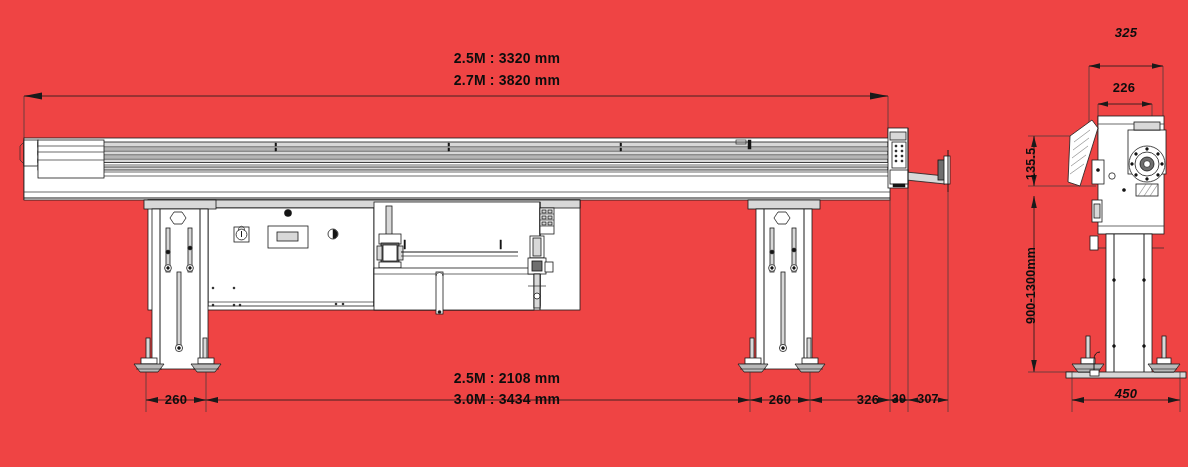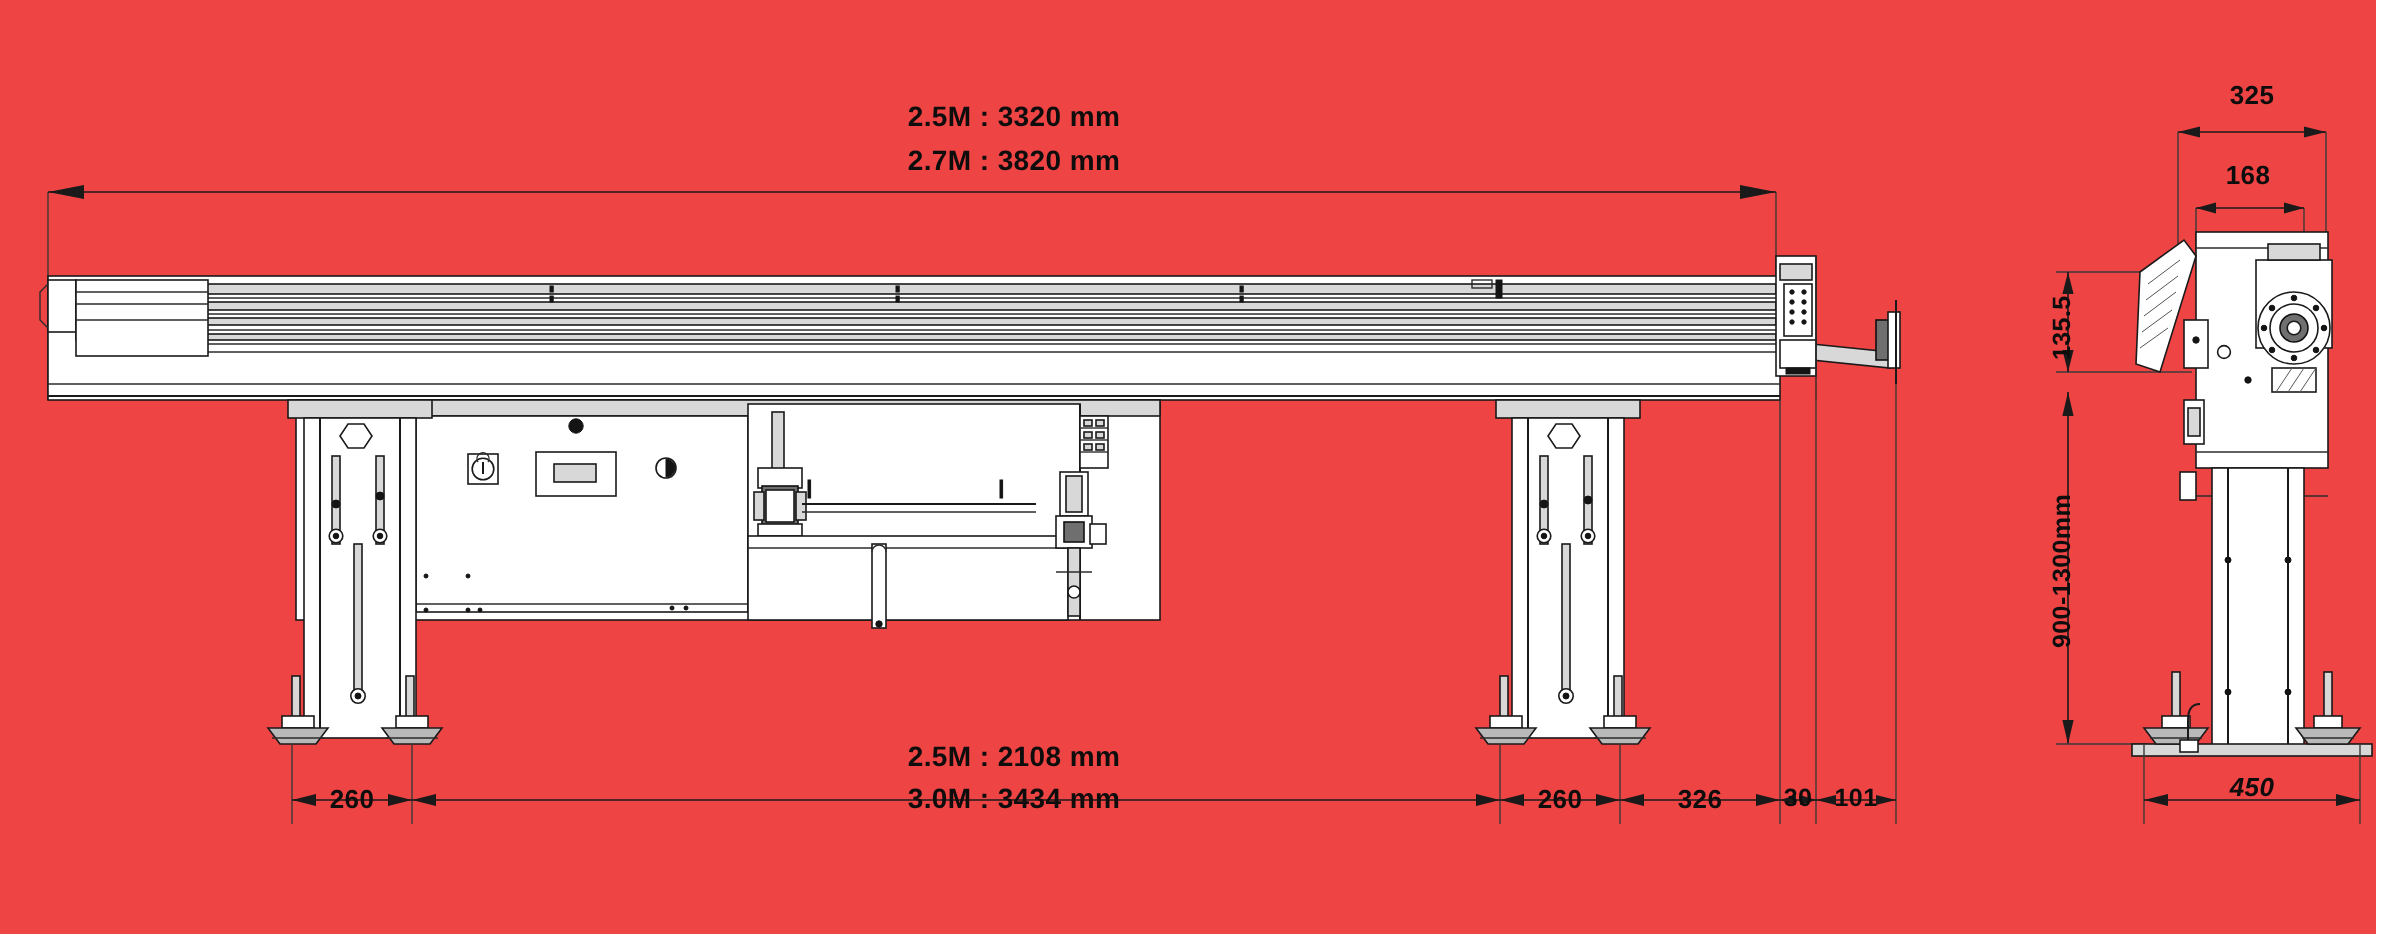--- a/index.html
+++ b/index.html
@@ -450,29 +450,29 @@
   <div class="dimtext t-lg center" style="left:507px; top:72px;">2.7M : 3820 mm</div>
 
   <div class="dimtext t-lg center" style="left:507px; top:370px;">2.5M : 2108 mm</div>
 
   <div class="dimtext t-lg center" style="left:507px; top:391px;">3.0M : 3434 mm</div>
 
   <div class="dimtext t-md center" style="left:176px; top:392px;">260</div>
 
   <div class="dimtext t-md center" style="left:780px; top:392px;">260</div>
 
-  <div class="dimtext t-md center" style="left:850px; top:392px;">326</div>
+  <div class="dimtext t-md center" style="left:868px; top:392px;">326</div>
 
   <div class="dimtext t-sm center" style="left:899px; top:392px;">30</div>
 
-  <div class="dimtext t-sm center" style="left:928px; top:392px;">101</div>
-
-  <div class="dimtext t-md center" style="left:1126px; top:40px;">325</div>
-
-  <div class="dimtext t-md center" style="left:1124px; top:80px;">168</div>
+  <div class="dimtext t-sm center" style="left:928px; top:392px;">307</div>
+
+  <div class="dimtext t-md center" style="left:1126px; top:25px;font-style:italic;">325</div>
+
+  <div class="dimtext t-md center" style="left:1124px; top:80px;">226</div>
 
   <div class="dimtext t-sm vert-ccw" style="left:1024px; top:180px;">135.5</div>
 
   <div class="dimtext t-sm vert-ccw" style="left:1024px; top:324px;">900-1300mm</div>
 
   <div class="dimtext t-md center" style="left:1126px; top:386px;font-style:italic;">450</div>
 
 </div>
 
 </body></html>

